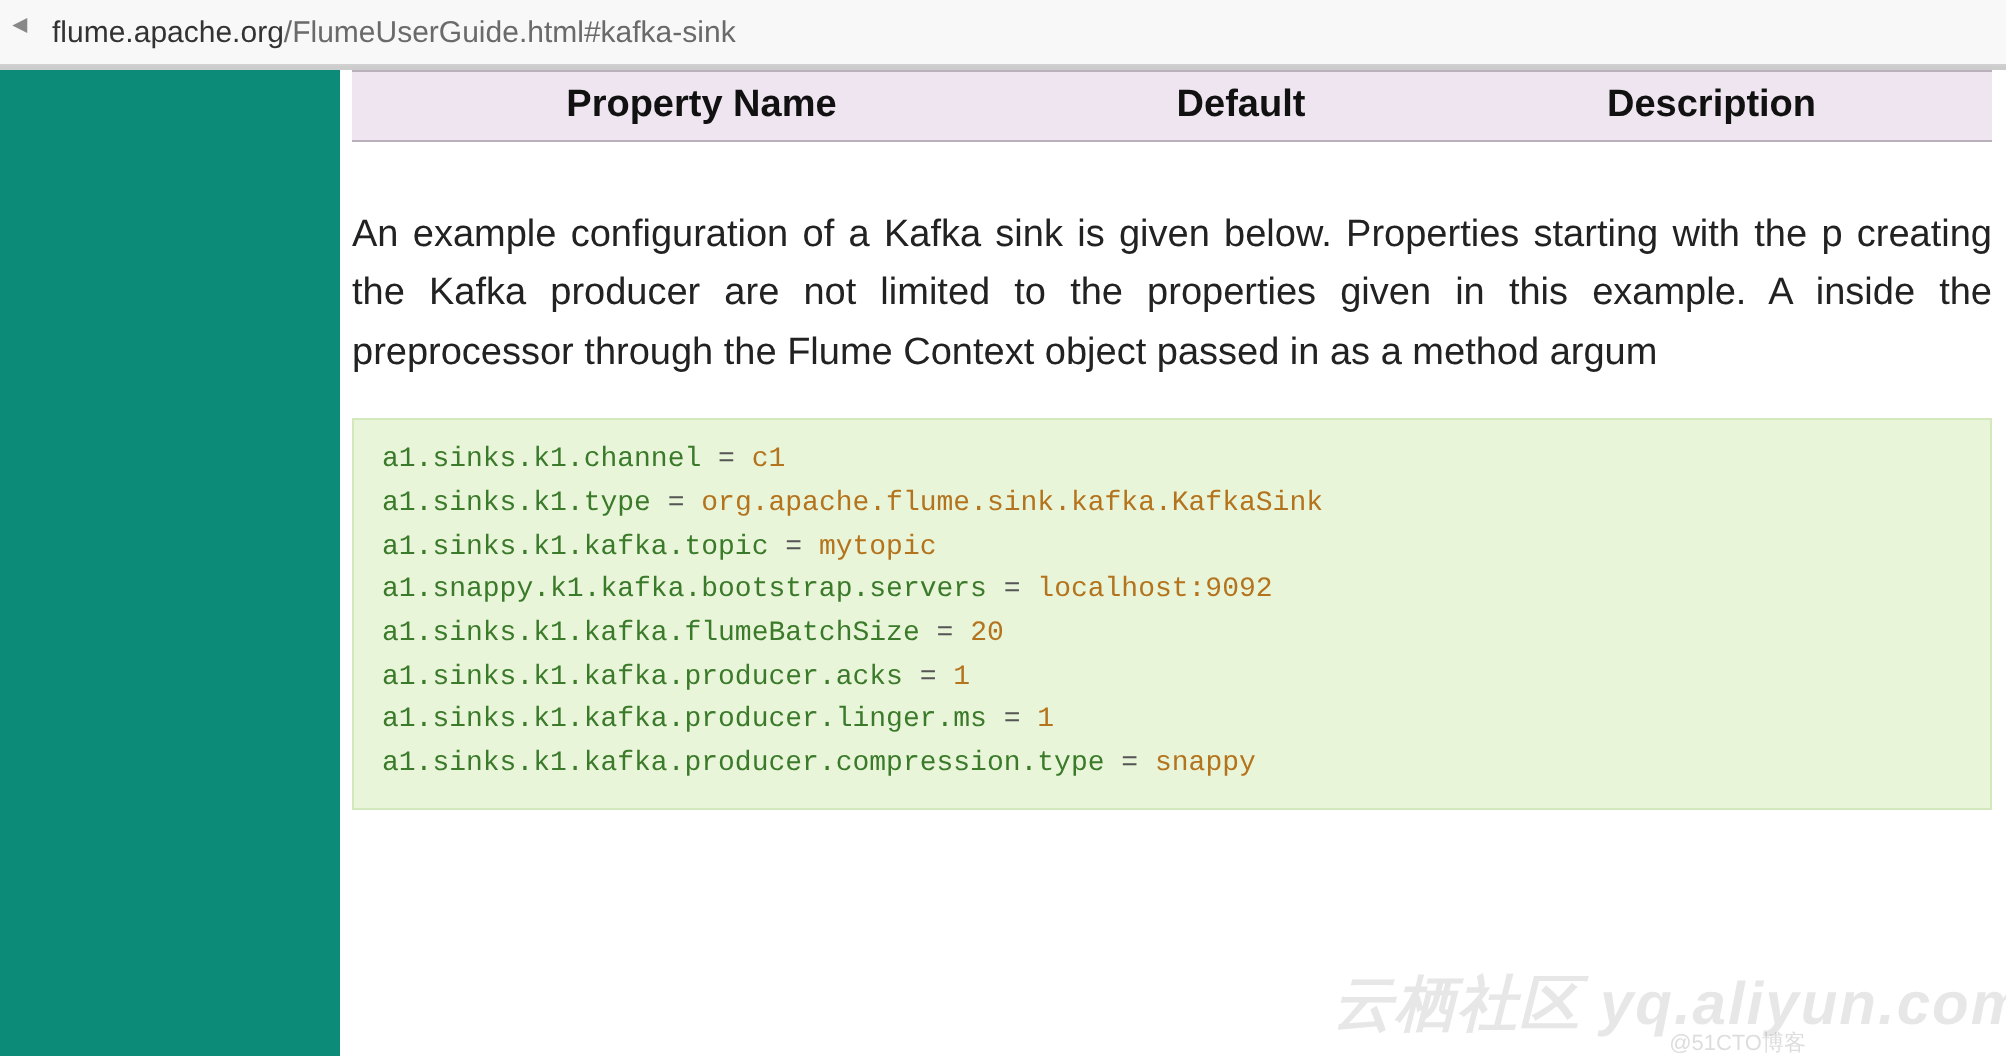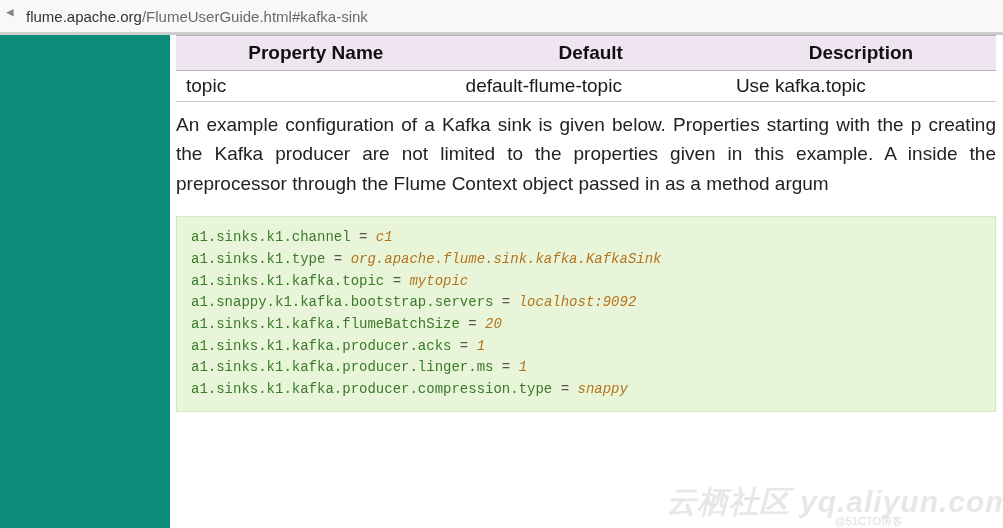--- a/index.html
+++ b/index.html
@@ -80,41 +80,41 @@
     font-size: 19px;
     color: #1a1a1a;
     padding: 4px 10px;
     border-bottom: 1px solid #c9c9c9;
     vertical-align: top;
   }
 
   p.example {
     font-size: 19px;
     color: #222;
-    margin: 8px 0 18px 6px;
+    margin: 32px 0 18px 6px;
     line-height: 1.55;
     text-align: justify;
     max-width: 820px;
   }
 
   pre.code {
     background: #e8f5d8;
     border: 1px solid #d4e8bd;
     padding: 10px 14px;
     margin: 0 0 0 6px;
     font-family: "Consolas", "Courier New", monospace;
     font-size: 14px;
     line-height: 1.55;
     color: #3a7a2a;
     width: 820px;
     white-space: pre;
   }
   pre.code .k  { color: #3a7a2a; }
   pre.code .eq { color: #555; }
-  pre.code .v  { color: #b4731d; font-style: italic; }
+  pre.code .v  { color: #b4731d; }
 
   .watermark {
     position: absolute;
     right: -10px;
     bottom: 8px;
     font-size: 30px;
     color: rgba(120,120,120,0.18);
     font-weight: 700;
     font-style: italic;
     letter-spacing: 1px;
@@ -146,25 +146,20 @@
 
     <table class="props">
       <thead>
         <tr>
           <th>Property Name</th>
           <th>Default</th>
           <th>Description</th>
         </tr>
       </thead>
       <tbody>
-        <tr>
-          <td>topic</td>
-          <td style="max-width:150px;">default-flume-topic</td>
-          <td>Use kafka.topic</td>
-        </tr>
       </tbody>
     </table>
 
     <p class="example">An example configuration of a Kafka sink is given below. Properties starting with the p creating the Kafka producer are not limited to the properties given in this example. A inside the preprocessor through the Flume Context object passed in as a method argum</p>
 
     <pre class="code"><span class="k">a1.sinks.k1.channel</span> <span class="eq">=</span> <span class="v">c1</span>
 <span class="k">a1.sinks.k1.type</span> <span class="eq">=</span> <span class="v">org.apache.flume.sink.kafka.KafkaSink</span>
 <span class="k">a1.sinks.k1.kafka.topic</span> <span class="eq">=</span> <span class="v">mytopic</span>
 <span class="k">a1.snappy.k1.kafka.bootstrap.servers</span> <span class="eq">=</span> <span class="v">localhost:9092</span>
 <span class="k">a1.sinks.k1.kafka.flumeBatchSize</span> <span class="eq">=</span> <span class="v">20</span>

